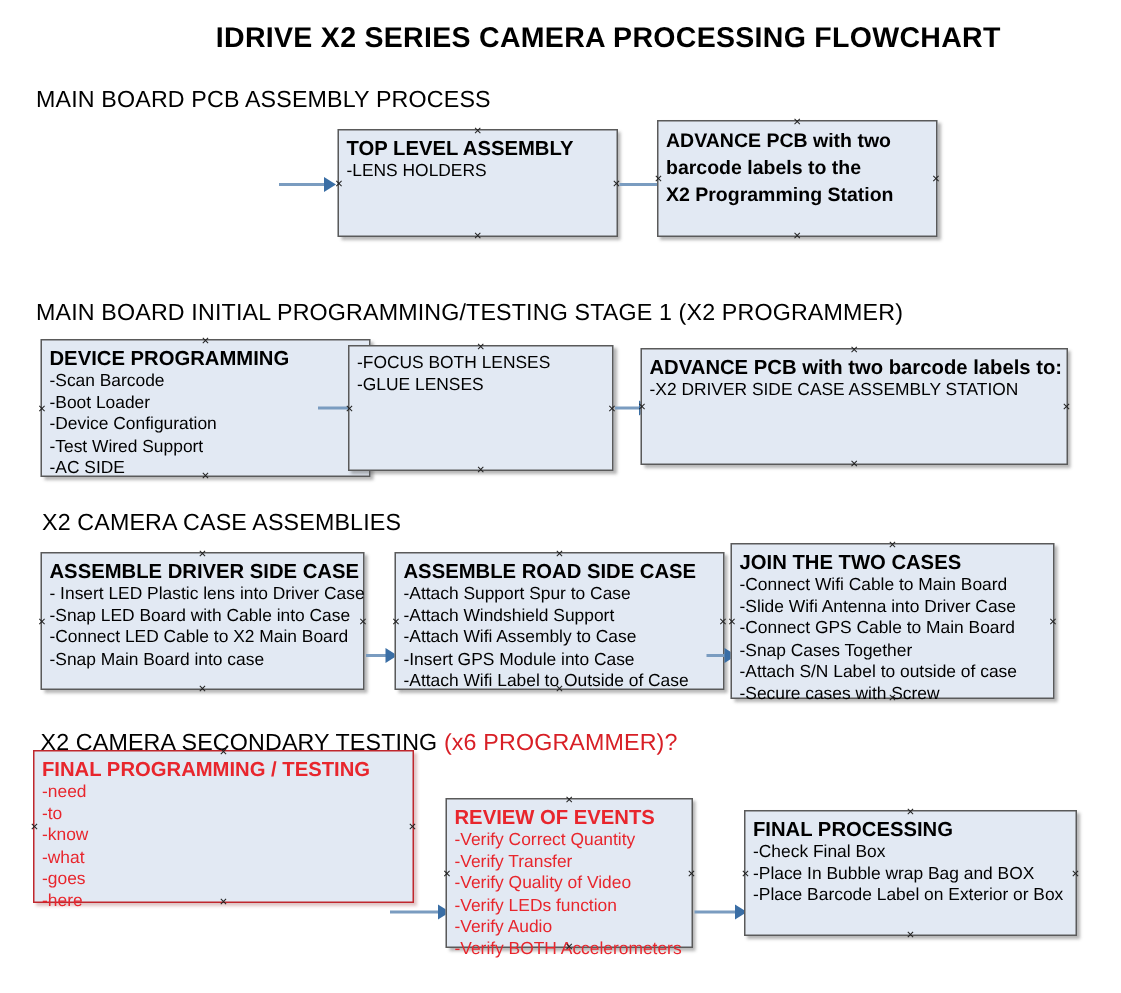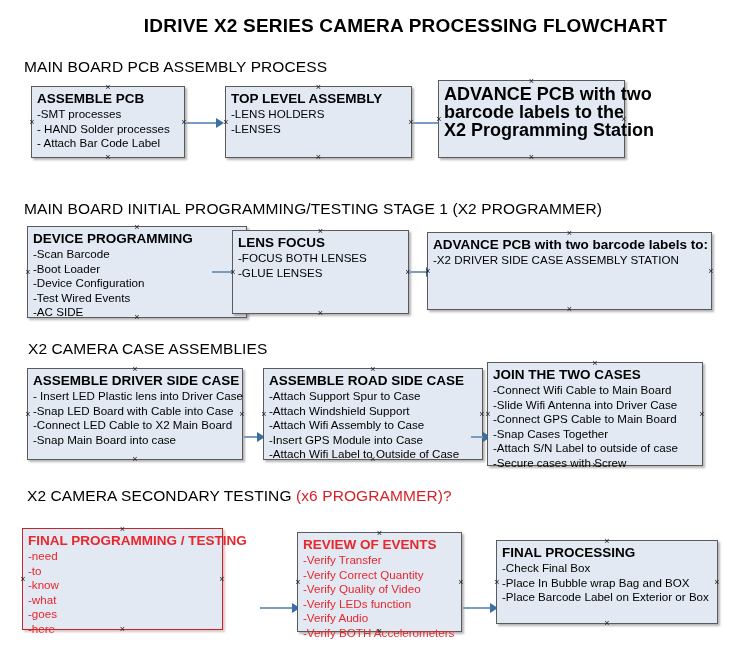--- a/index.html
+++ b/index.html
@@ -67,21 +67,21 @@
     white-space: nowrap;
   }
   .box .ttl.red { color: #e8262d; }
   .box .ln {
     font-size: 11.6px;
     line-height: 14.6px;
     white-space: nowrap;
   }
   .box .ln.red { color: #e8262d; }
   .box.alltitle .ln {
-    font-size: 18px;
+    font-size: 13px;
     font-weight: bold;
     line-height: 18px;
   }
 
   
   .conn {
     position: absolute;
     height: 2px;
     background: #7a9cc0;
   }
@@ -110,38 +110,27 @@
 </style>
 </head>
 <body>
 
 <div class="canvas">
 
   <div class="doc-title">IDRIVE X2  SERIES CAMERA PROCESSING FLOWCHART</div>
 
   <div class="section-head sec1">MAIN BOARD PCB ASSEMBLY PROCESS</div>
 
-  <div class="box" style="left:31px; top:86px; width:154px; height:72px;">
-    <div class="ttl">ASSEMBLE PCB</div>
-    <div class="ln">-SMT processes</div>
-    <div class="ln">- HAND Solder processes</div>
-    <div class="ln">- Attach Bar Code Label</div>
-    <span class="hx" style="left:50%; top:0;"></span>
-    <span class="hx" style="left:50%; top:100%;"></span>
-    <span class="hx" style="left:0; top:50%;"></span>
-    <span class="hx" style="left:100%; top:50%;"></span>
-  </div>
 
   <div class="conn" style="left:186px; top:122px; width:31px;"></div>
   <div class="arrow" style="left:216px; top:118px;"></div>
 
   <div class="box" style="left:225px; top:86px; width:187px; height:72px;">
     <div class="ttl">TOP LEVEL ASSEMBLY</div>
     <div class="ln">-LENS HOLDERS</div>
-    <div class="ln">-LENSES</div>
     <span class="hx" style="left:50%; top:0;"></span>
     <span class="hx" style="left:50%; top:100%;"></span>
     <span class="hx" style="left:0; top:50%;"></span>
     <span class="hx" style="left:100%; top:50%;"></span>
   </div>
 
   <div class="conn" style="left:413px; top:122px; width:31px;"></div>
   <div class="arrow" style="left:443px; top:118px;"></div>
 
   <div class="box alltitle" style="left:438px; top:80px; width:187px; height:78px;">
@@ -154,33 +143,32 @@
     <span class="hx" style="left:100%; top:50%;"></span>
   </div>
 
   <div class="section-head sec2">MAIN BOARD INITIAL PROGRAMMING/TESTING STAGE 1 (X2 PROGRAMMER)</div>
 
   <div class="box" style="left:27px; top:226px; width:220px; height:92px;">
     <div class="ttl">DEVICE PROGRAMMING</div>
     <div class="ln">-Scan Barcode</div>
     <div class="ln">-Boot Loader</div>
     <div class="ln">-Device Configuration</div>
-    <div class="ln">-Test Wired Events</div>
+    <div class="ln">-Test Wired Support</div>
     <div class="ln">-AC SIDE</div>
     <span class="hx" style="left:50%; top:0;"></span>
     <span class="hx" style="left:50%; top:100%;"></span>
     <span class="hx" style="left:0; top:50%;"></span>
     <span class="hx" style="left:100%; top:50%;"></span>
   </div>
 
   <div class="conn" style="left:212px; top:271px; width:22px;"></div>
   <div class="arrow" style="left:233px; top:267px;"></div>
 
   <div class="box" style="left:232px; top:230px; width:177px; height:84px;">
-    <div class="ttl">LENS FOCUS</div>
     <div class="ln">-FOCUS BOTH LENSES</div>
     <div class="ln">-GLUE LENSES</div>
     <span class="hx" style="left:50%; top:0;"></span>
     <span class="hx" style="left:50%; top:100%;"></span>
     <span class="hx" style="left:0; top:50%;"></span>
     <span class="hx" style="left:100%; top:50%;"></span>
   </div>
 
   <div class="conn" style="left:410px; top:271px; width:22px;"></div>
   <div class="arrow" style="left:426px; top:267px;"></div>
@@ -238,41 +226,41 @@
     <span class="hx" style="left:50%; top:0;"></span>
     <span class="hx" style="left:50%; top:100%;"></span>
     <span class="hx" style="left:0; top:50%;"></span>
     <span class="hx" style="left:100%; top:50%;"></span>
   </div>
 
   <div class="section-head sec4">
     <span>X2 CAMERA SECONDARY TESTING </span><span class="red-note">(x6 PROGRAMMER)?</span>
   </div>
 
-  <div class="box redbox" style="left:22px; top:528px; width:201px; height:102px;">
+  <div class="box redbox" style="left:22px; top:500px; width:254px; height:102px;">
     <div class="ttl red">FINAL PROGRAMMING / TESTING</div>
     <div class="ln red">-need</div>
     <div class="ln red">-to</div>
     <div class="ln red">-know</div>
     <div class="ln red">-what</div>
     <div class="ln red">-goes</div>
     <div class="ln red">-here</div>
     <span class="hx" style="left:50%; top:0;"></span>
     <span class="hx" style="left:50%; top:100%;"></span>
     <span class="hx" style="left:0; top:50%;"></span>
     <span class="hx" style="left:100%; top:50%;"></span>
   </div>
 
   <div class="conn" style="left:260px; top:607px; width:34px;"></div>
   <div class="arrow" style="left:292px; top:603px;"></div>
 
   <div class="box" style="left:297px; top:532px; width:165px; height:100px;">
     <div class="ttl red">REVIEW OF EVENTS</div>
+    <div class="ln red">-Verify Correct Quantity</div>
     <div class="ln red">-Verify Transfer</div>
-    <div class="ln red">-Verify Correct Quantity</div>
     <div class="ln red">-Verify Quality of Video</div>
     <div class="ln red">-Verify LEDs function</div>
     <div class="ln red">-Verify Audio</div>
     <div class="ln red">-Verify BOTH Accelerometers</div>
     <span class="hx" style="left:50%; top:0;"></span>
     <span class="hx" style="left:50%; top:100%;"></span>
     <span class="hx" style="left:0; top:50%;"></span>
     <span class="hx" style="left:100%; top:50%;"></span>
   </div>
 

